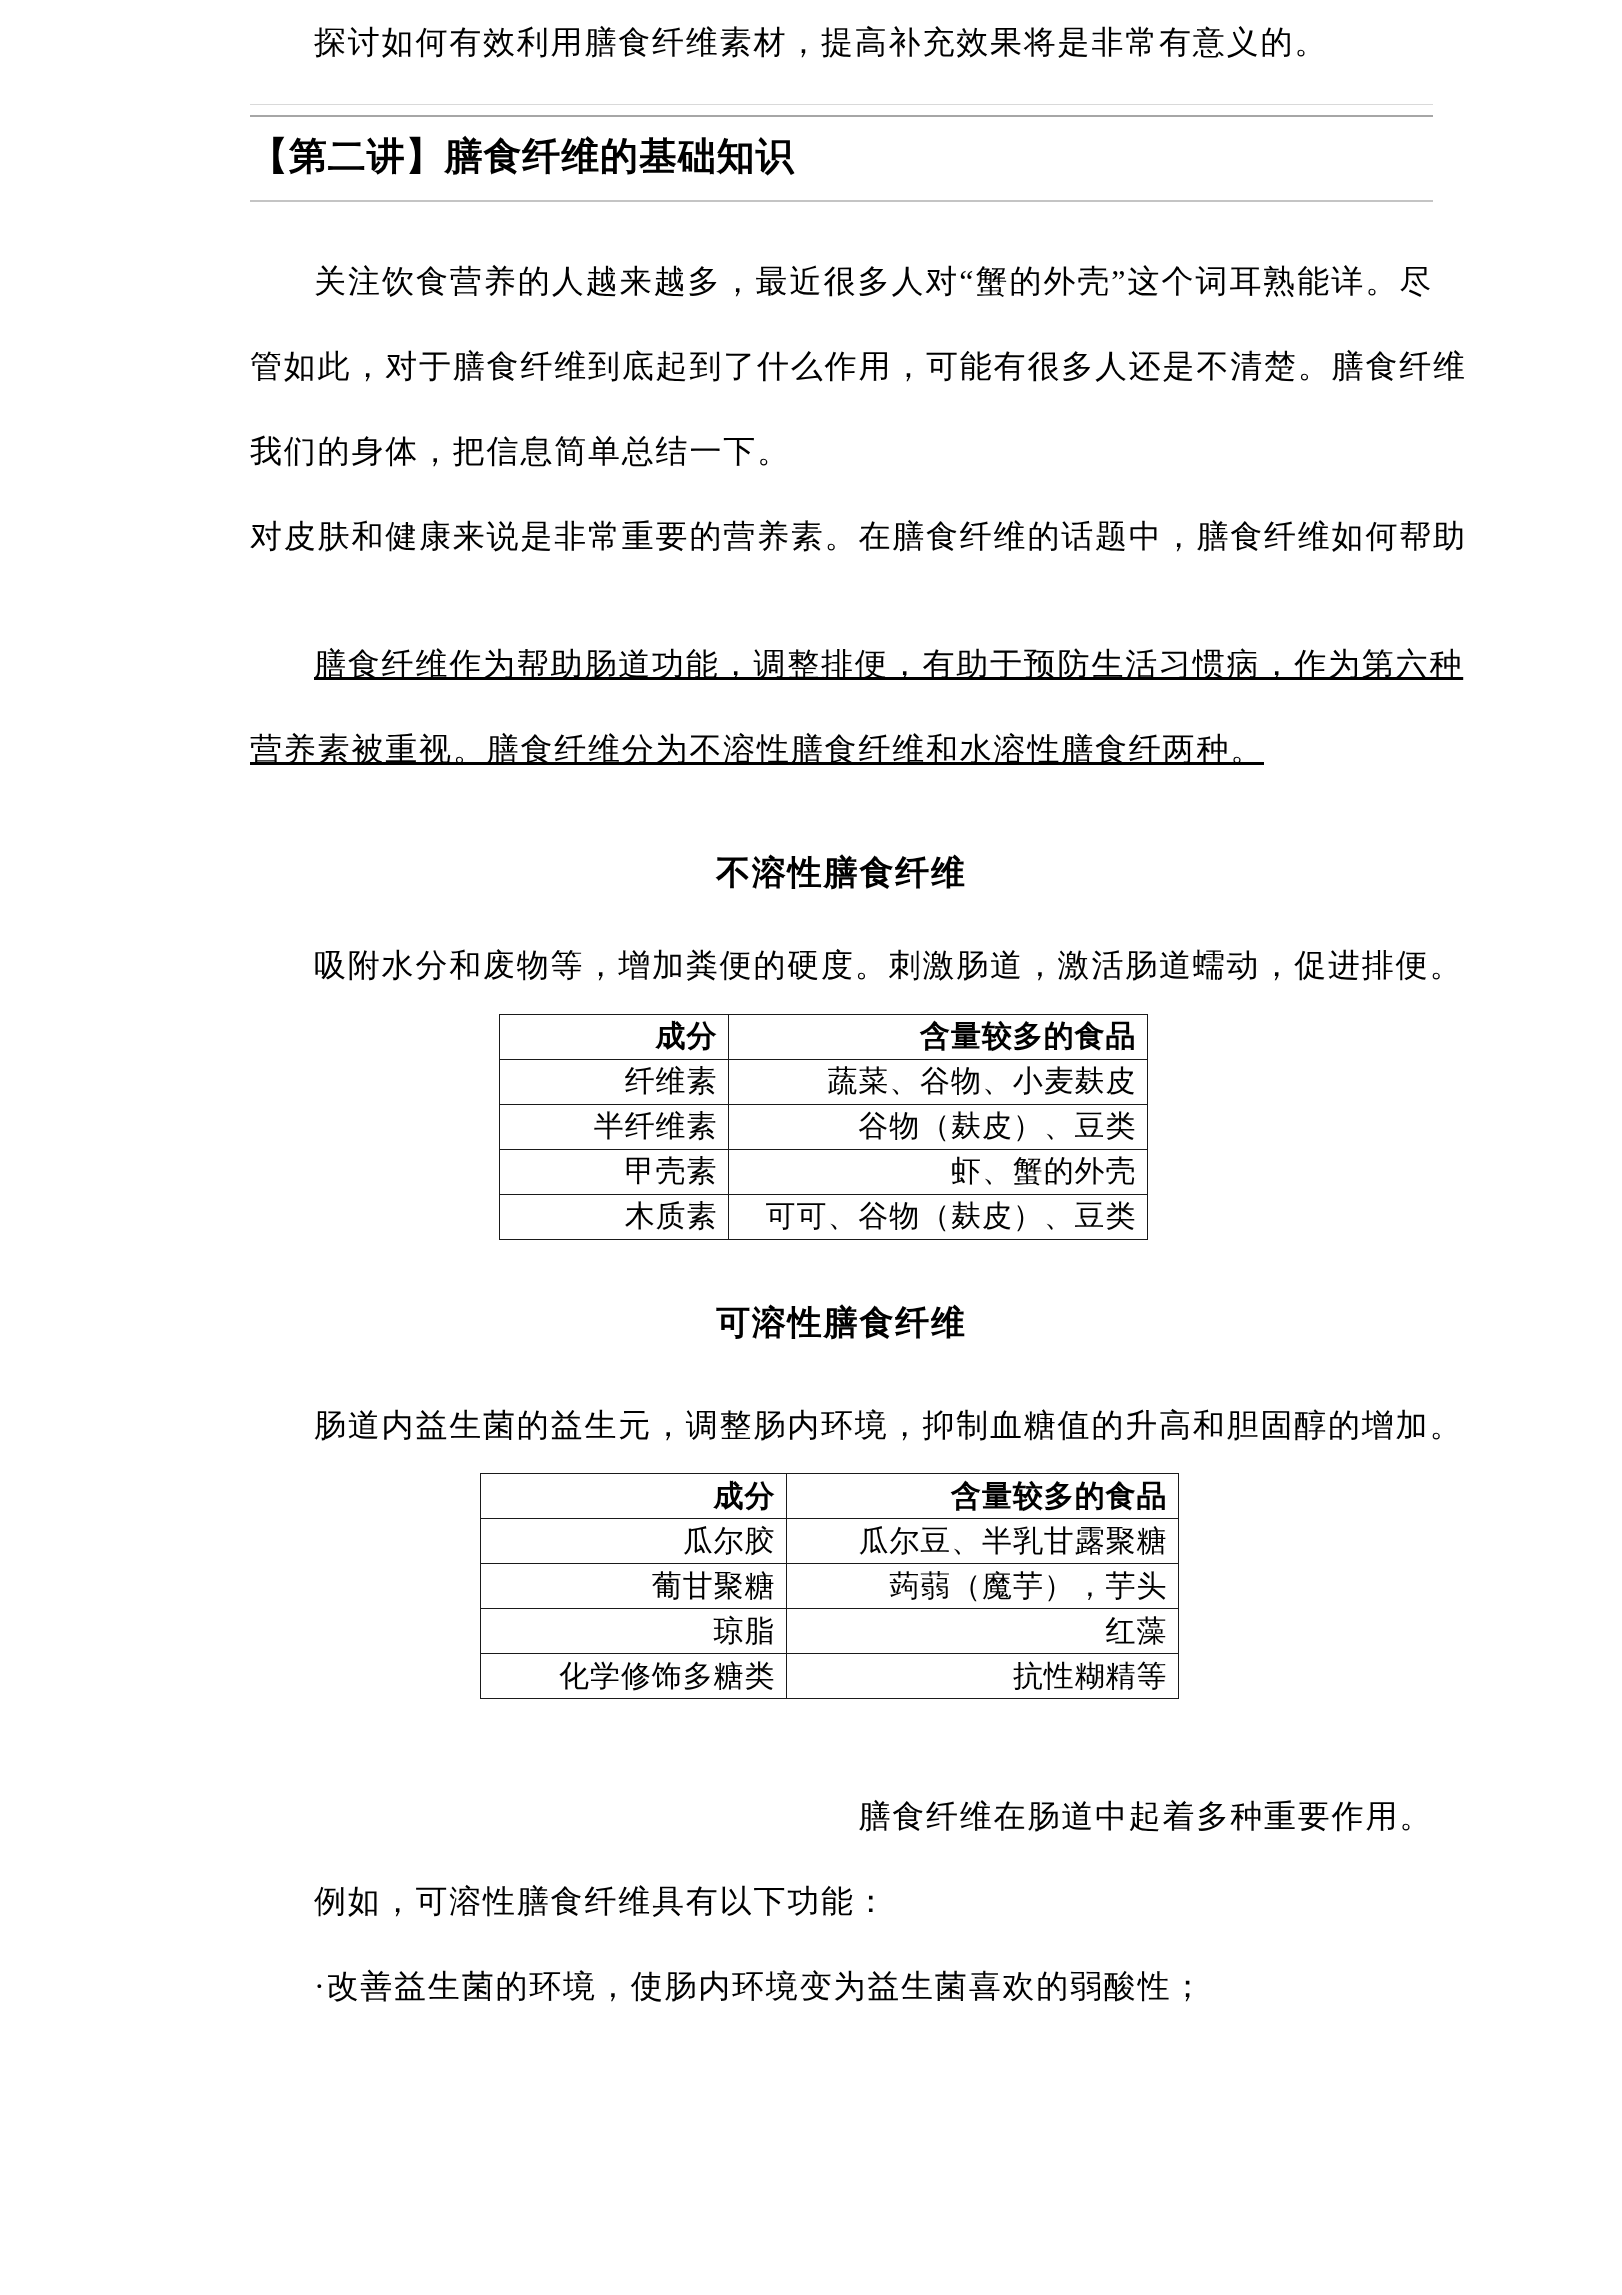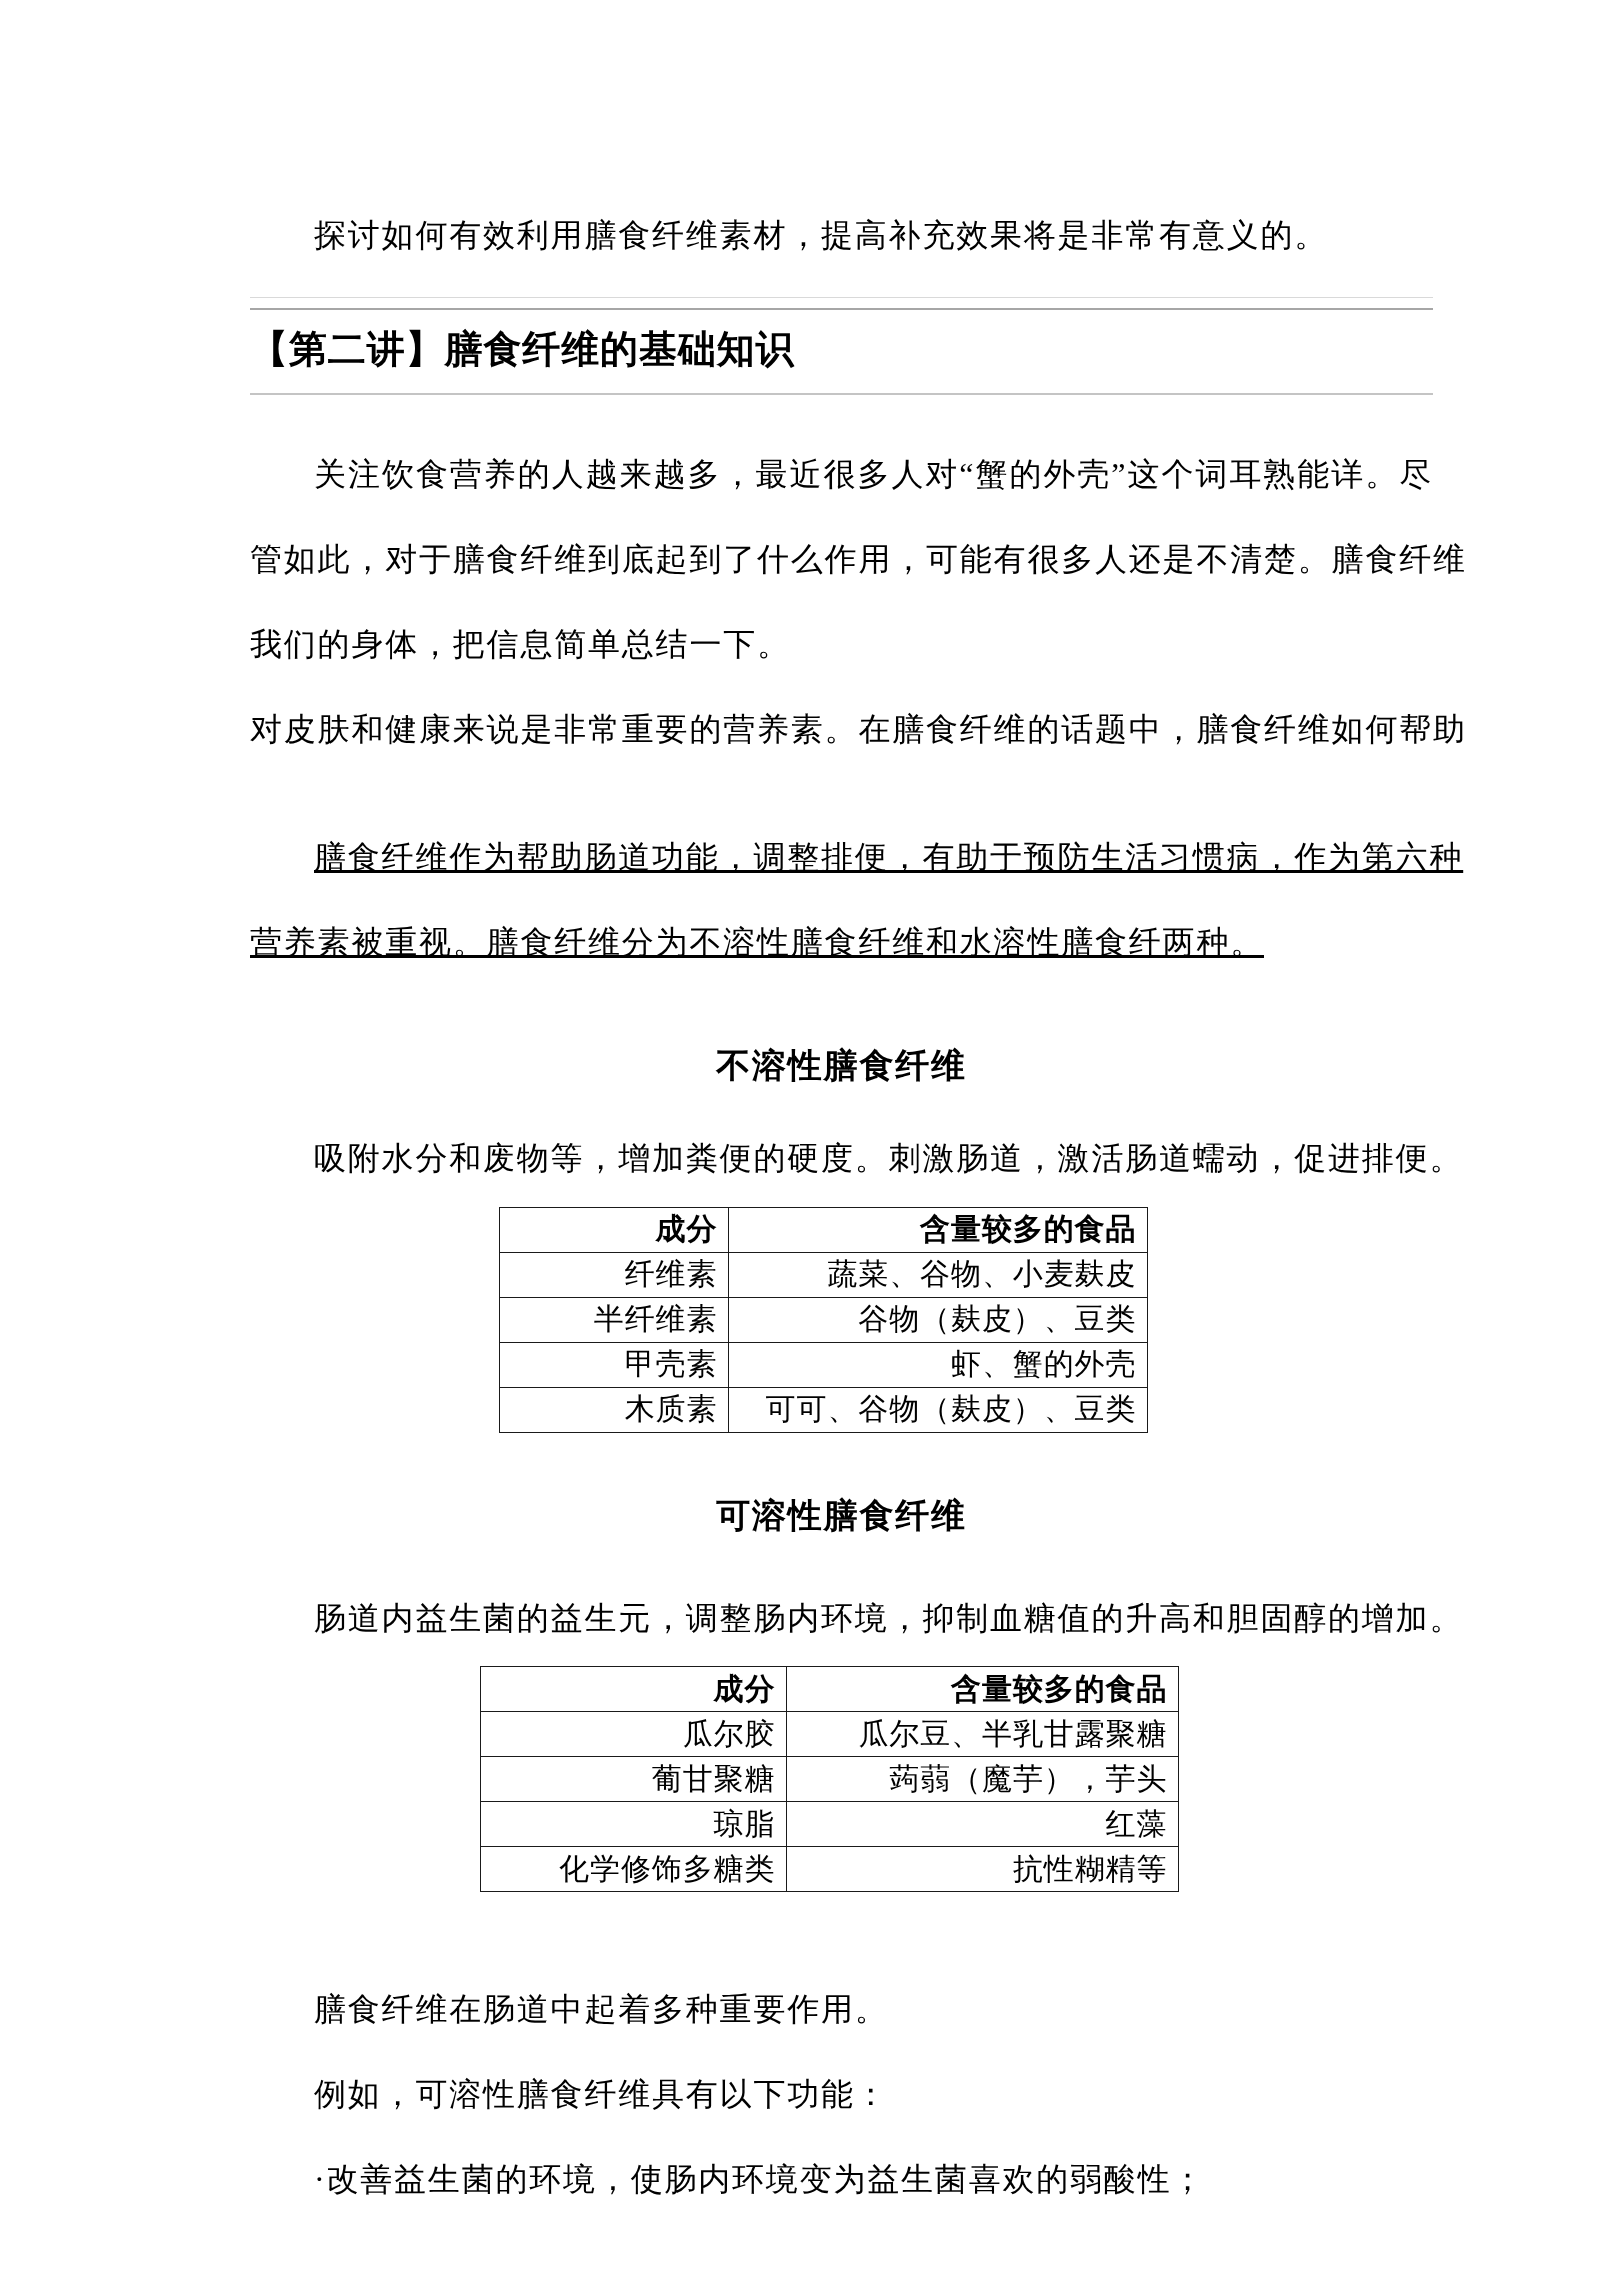--- a/index.html
+++ b/index.html
@@ -11,21 +11,20 @@
     font-family:"Liberation Serif","DejaVu Serif",serif;
     color:#000000;
     overflow:hidden;
     margin:0 auto;
   }
   .content {
     position:absolute;
     left:250px;
     top:0;
     width:1183px;
-    padding-top:193px;
   }
   
   .line {
     display:block;
     height:85px;
     line-height:85px;
     font-size:32px;
     letter-spacing:1.8px;
     white-space:nowrap;
   }
@@ -53,21 +52,21 @@
     font-weight:bold;
     text-align:center;
     letter-spacing:1.8px;
   }
   .sub1 { margin-top:54px; }
   .sub2 { margin-top:56px; }
   .p-overview { margin-top:37px; }
   .p-role     { margin-top:43px;text-decoration:underline; }
   .p-insol    { margin-top:24px; }
   .p-sol      { margin-top:34px; }
-  .p-close1   { margin-top:75px; }
+  .p-close1   { margin-top:75px;text-align:right; }
   table.fiber {
     border-collapse:collapse;
     table-layout:fixed;
   }
   table.fiber th, table.fiber td {
     border:1.8px solid #1a1a1a;
     height:44px;
     font-size:30px;
     letter-spacing:0.9px;
     padding:0 10.6px;

